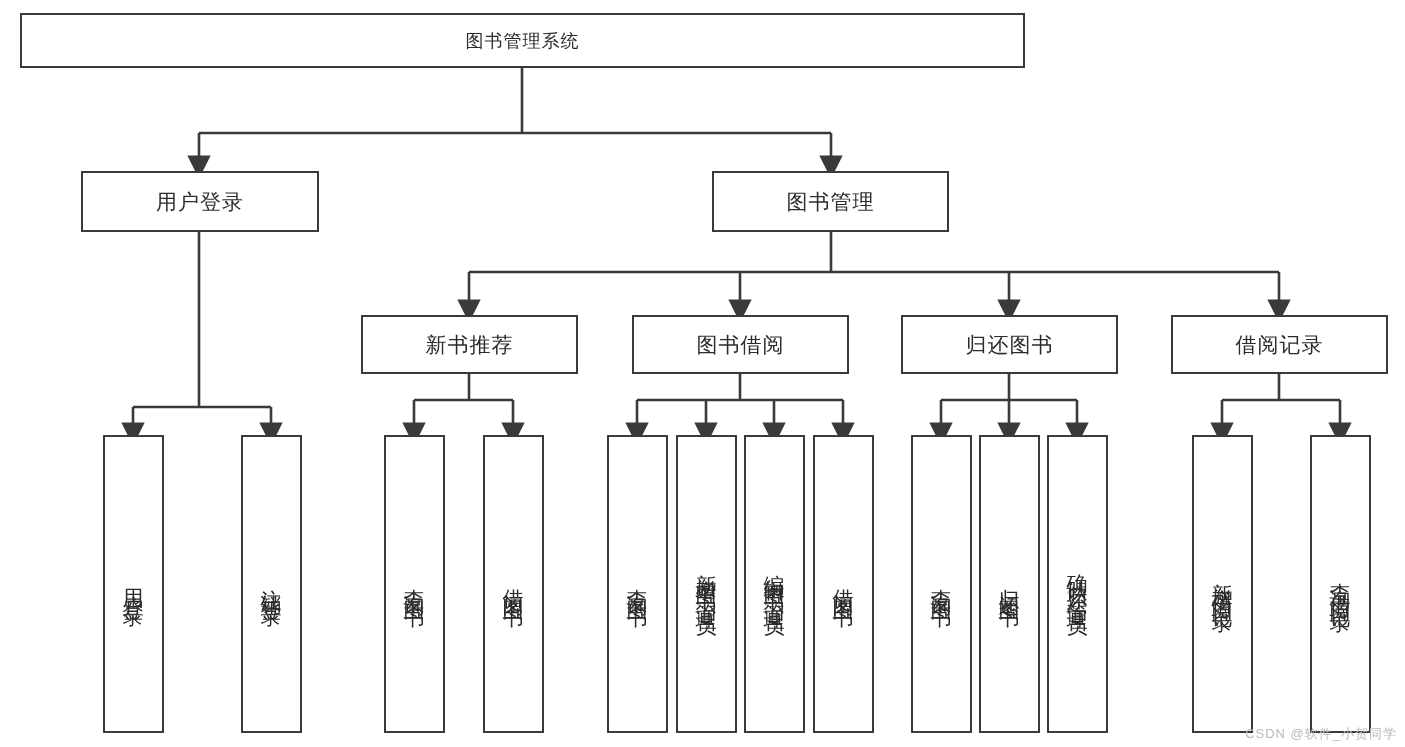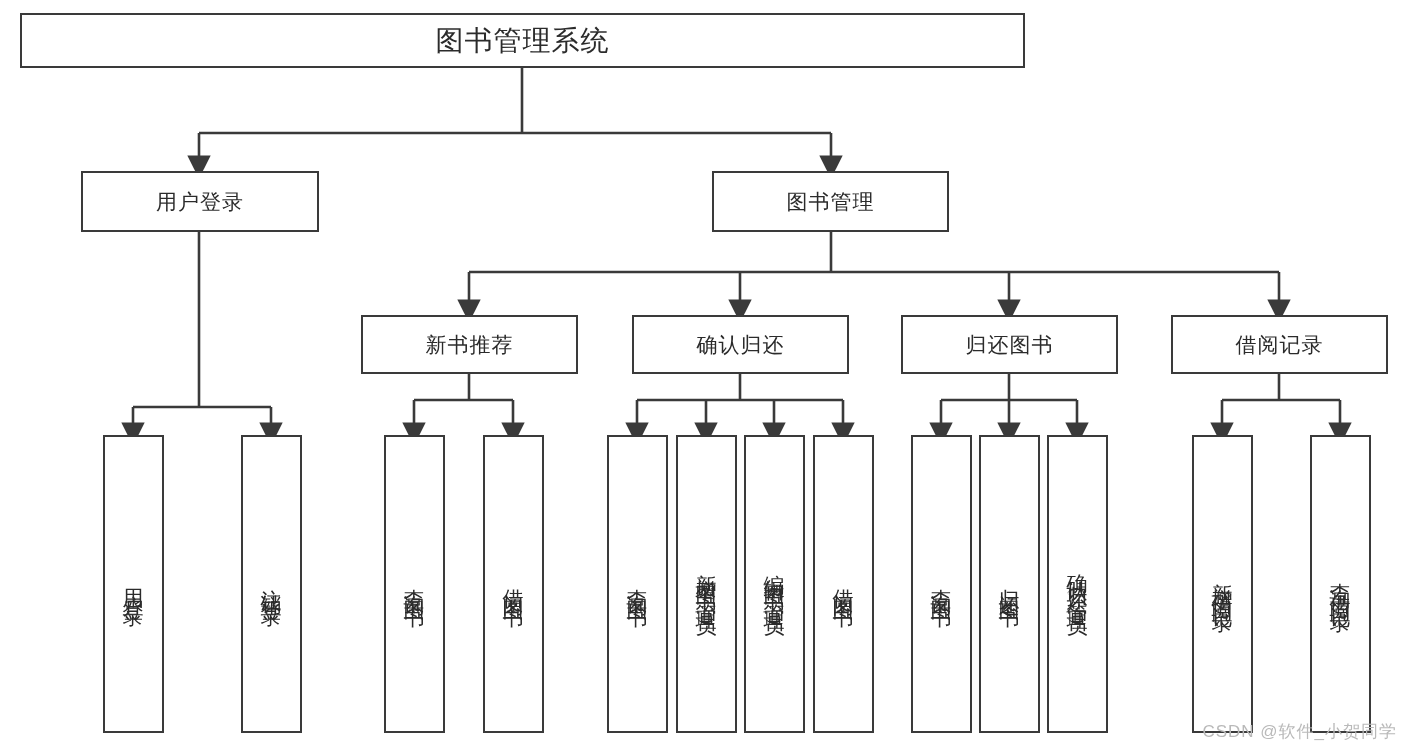--- a/index.html
+++ b/index.html
@@ -21,37 +21,37 @@
     display:flex;
     align-items:center;
     justify-content:center;
     color:#2b2b2b;
     z-index:3;
   }
   .node.h{            
     font-size:21px;
     letter-spacing:1px;
   }
-  .node.root{font-size:28px;}
+  .node.root{font-size:18px;}
   .node.v{            
     font-size:21px;
     writing-mode:vertical-rl;
     text-orientation:upright;
     letter-spacing:6px;
     line-height:1;
     padding:6px 0;
     white-space:nowrap;
   }
   .node.v > span{display:inline-block;}
 
   .watermark{
     position:absolute;
     right:8px;
     bottom:4px;
-    font-size:17px;
+    font-size:13px;
     color:#b9b9b9;
     letter-spacing:1px;
     z-index:6;
     white-space:nowrap;
     pointer-events:none;
   }
 </style>
 </head>
 <body>
 
@@ -120,21 +120,21 @@
 
   <div class="node h" style="left:712px;top:171px;width:237px;height:61px;font-family:Liberation Serif, serif;">
     <span>图书管理</span>
   </div>
 
   <div class="node h" style="left:361px;top:315px;width:217px;height:59px;">
     <span>新书推荐</span>
   </div>
 
   <div class="node h" style="left:632px;top:315px;width:217px;height:59px;">
-    <span>确认归还</span>
+    <span>图书借阅</span>
   </div>
 
   <div class="node h" style="left:901px;top:315px;width:217px;height:59px;">
     <span>归还图书</span>
   </div>
 
   <div class="node h" style="left:1171px;top:315px;width:217px;height:59px;text-align:center;">
     <span>借阅记录</span>
   </div>
 

